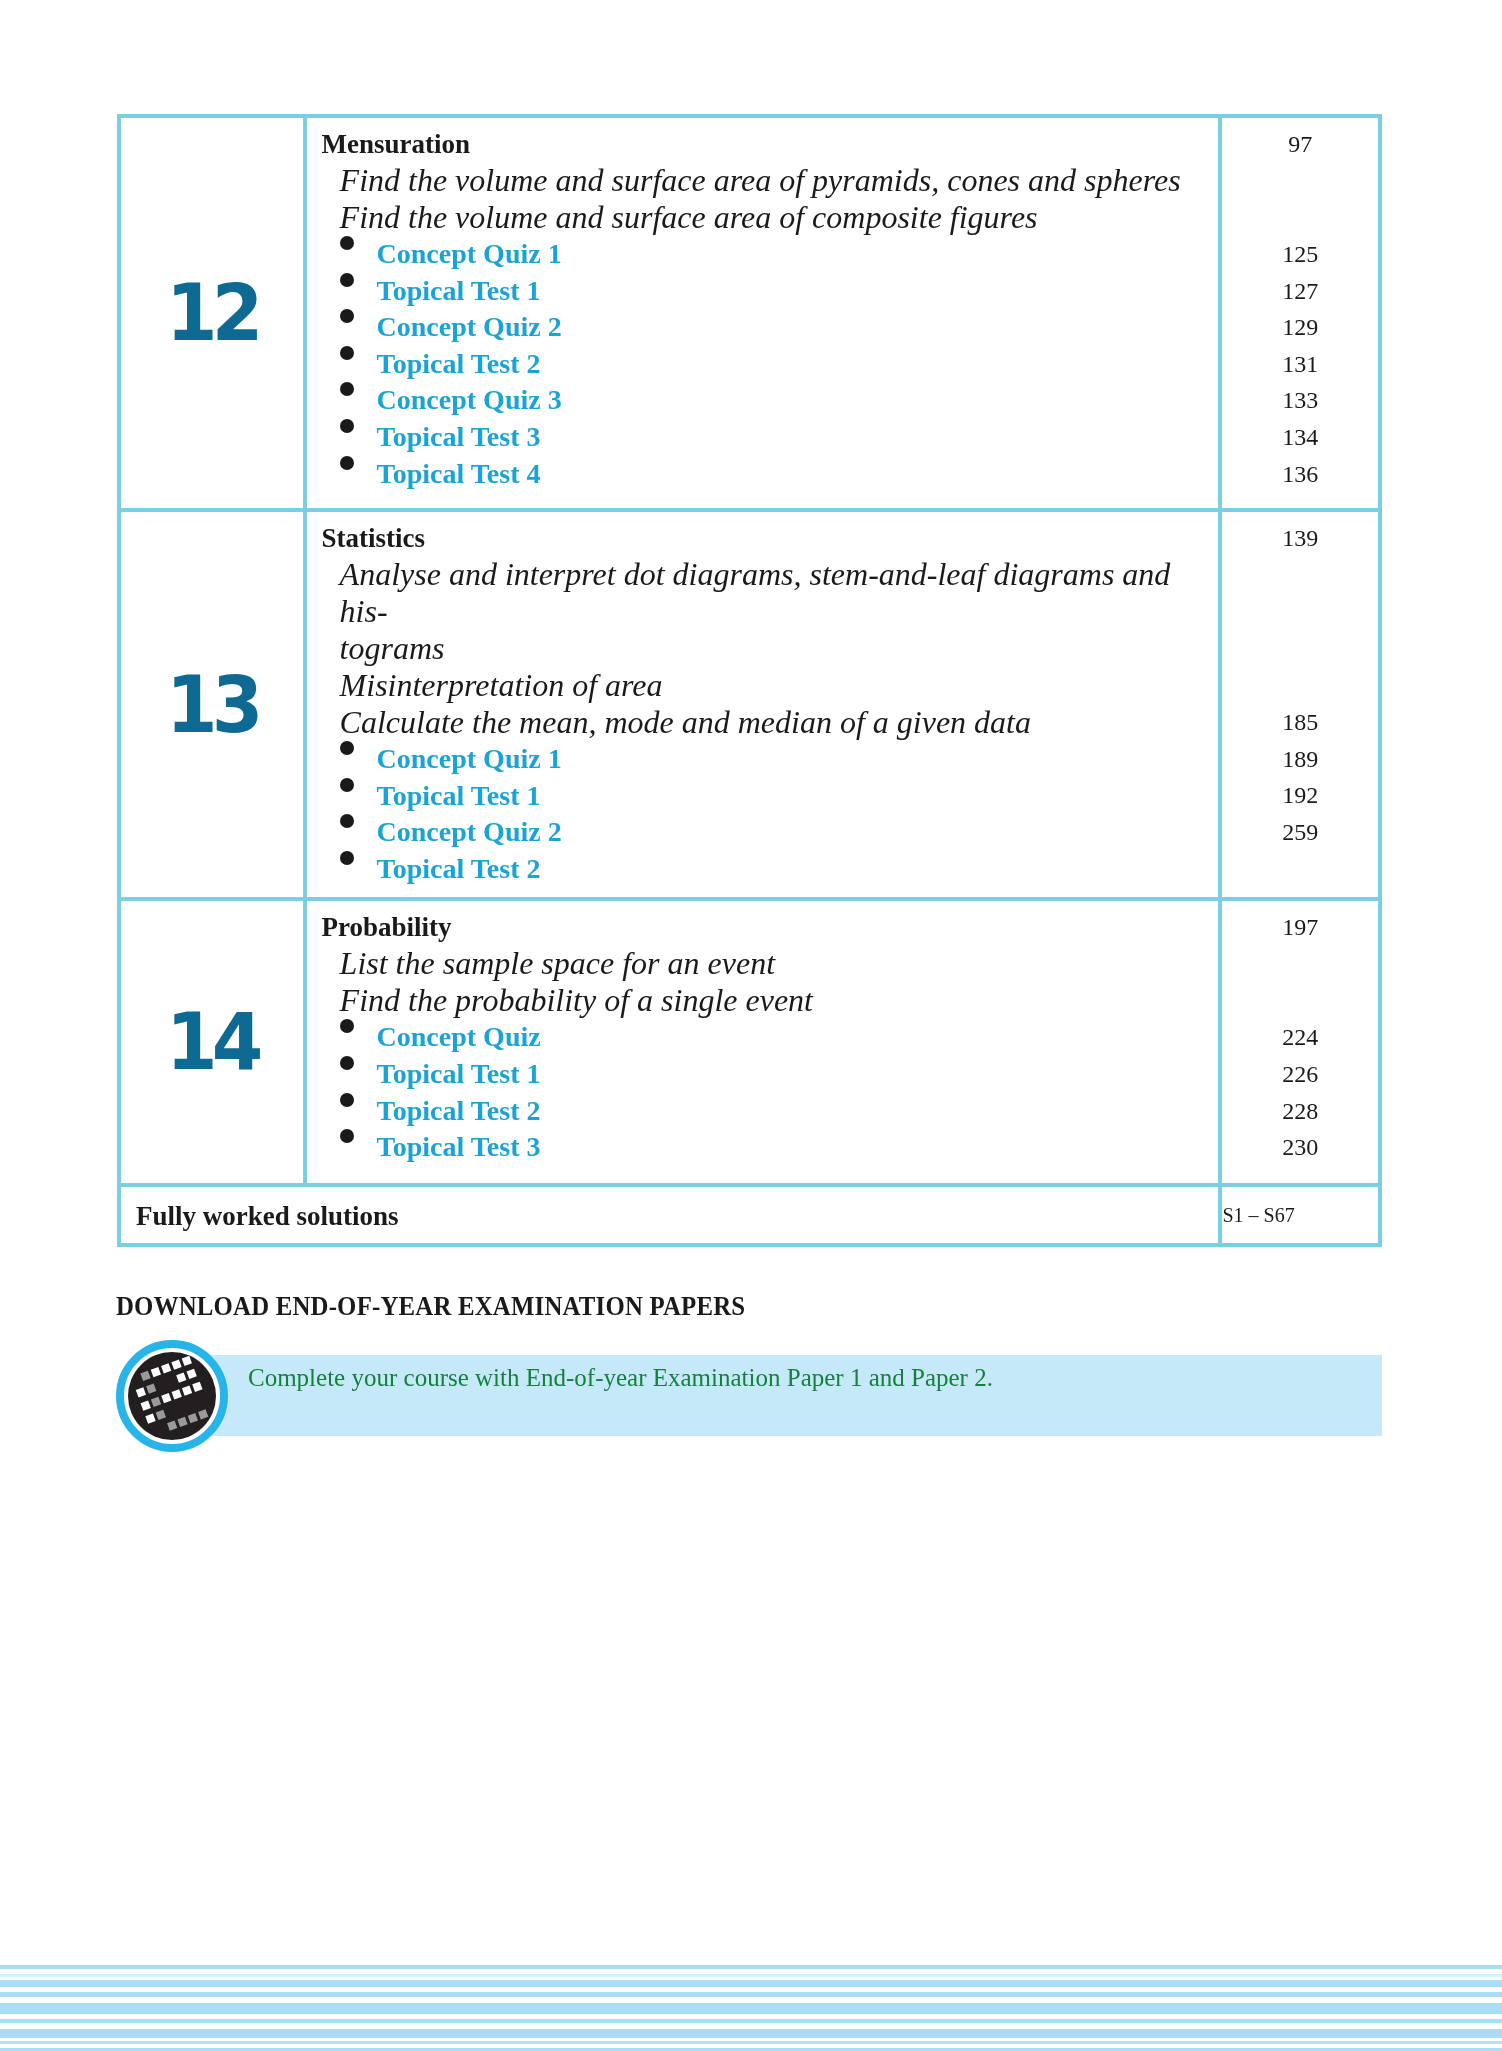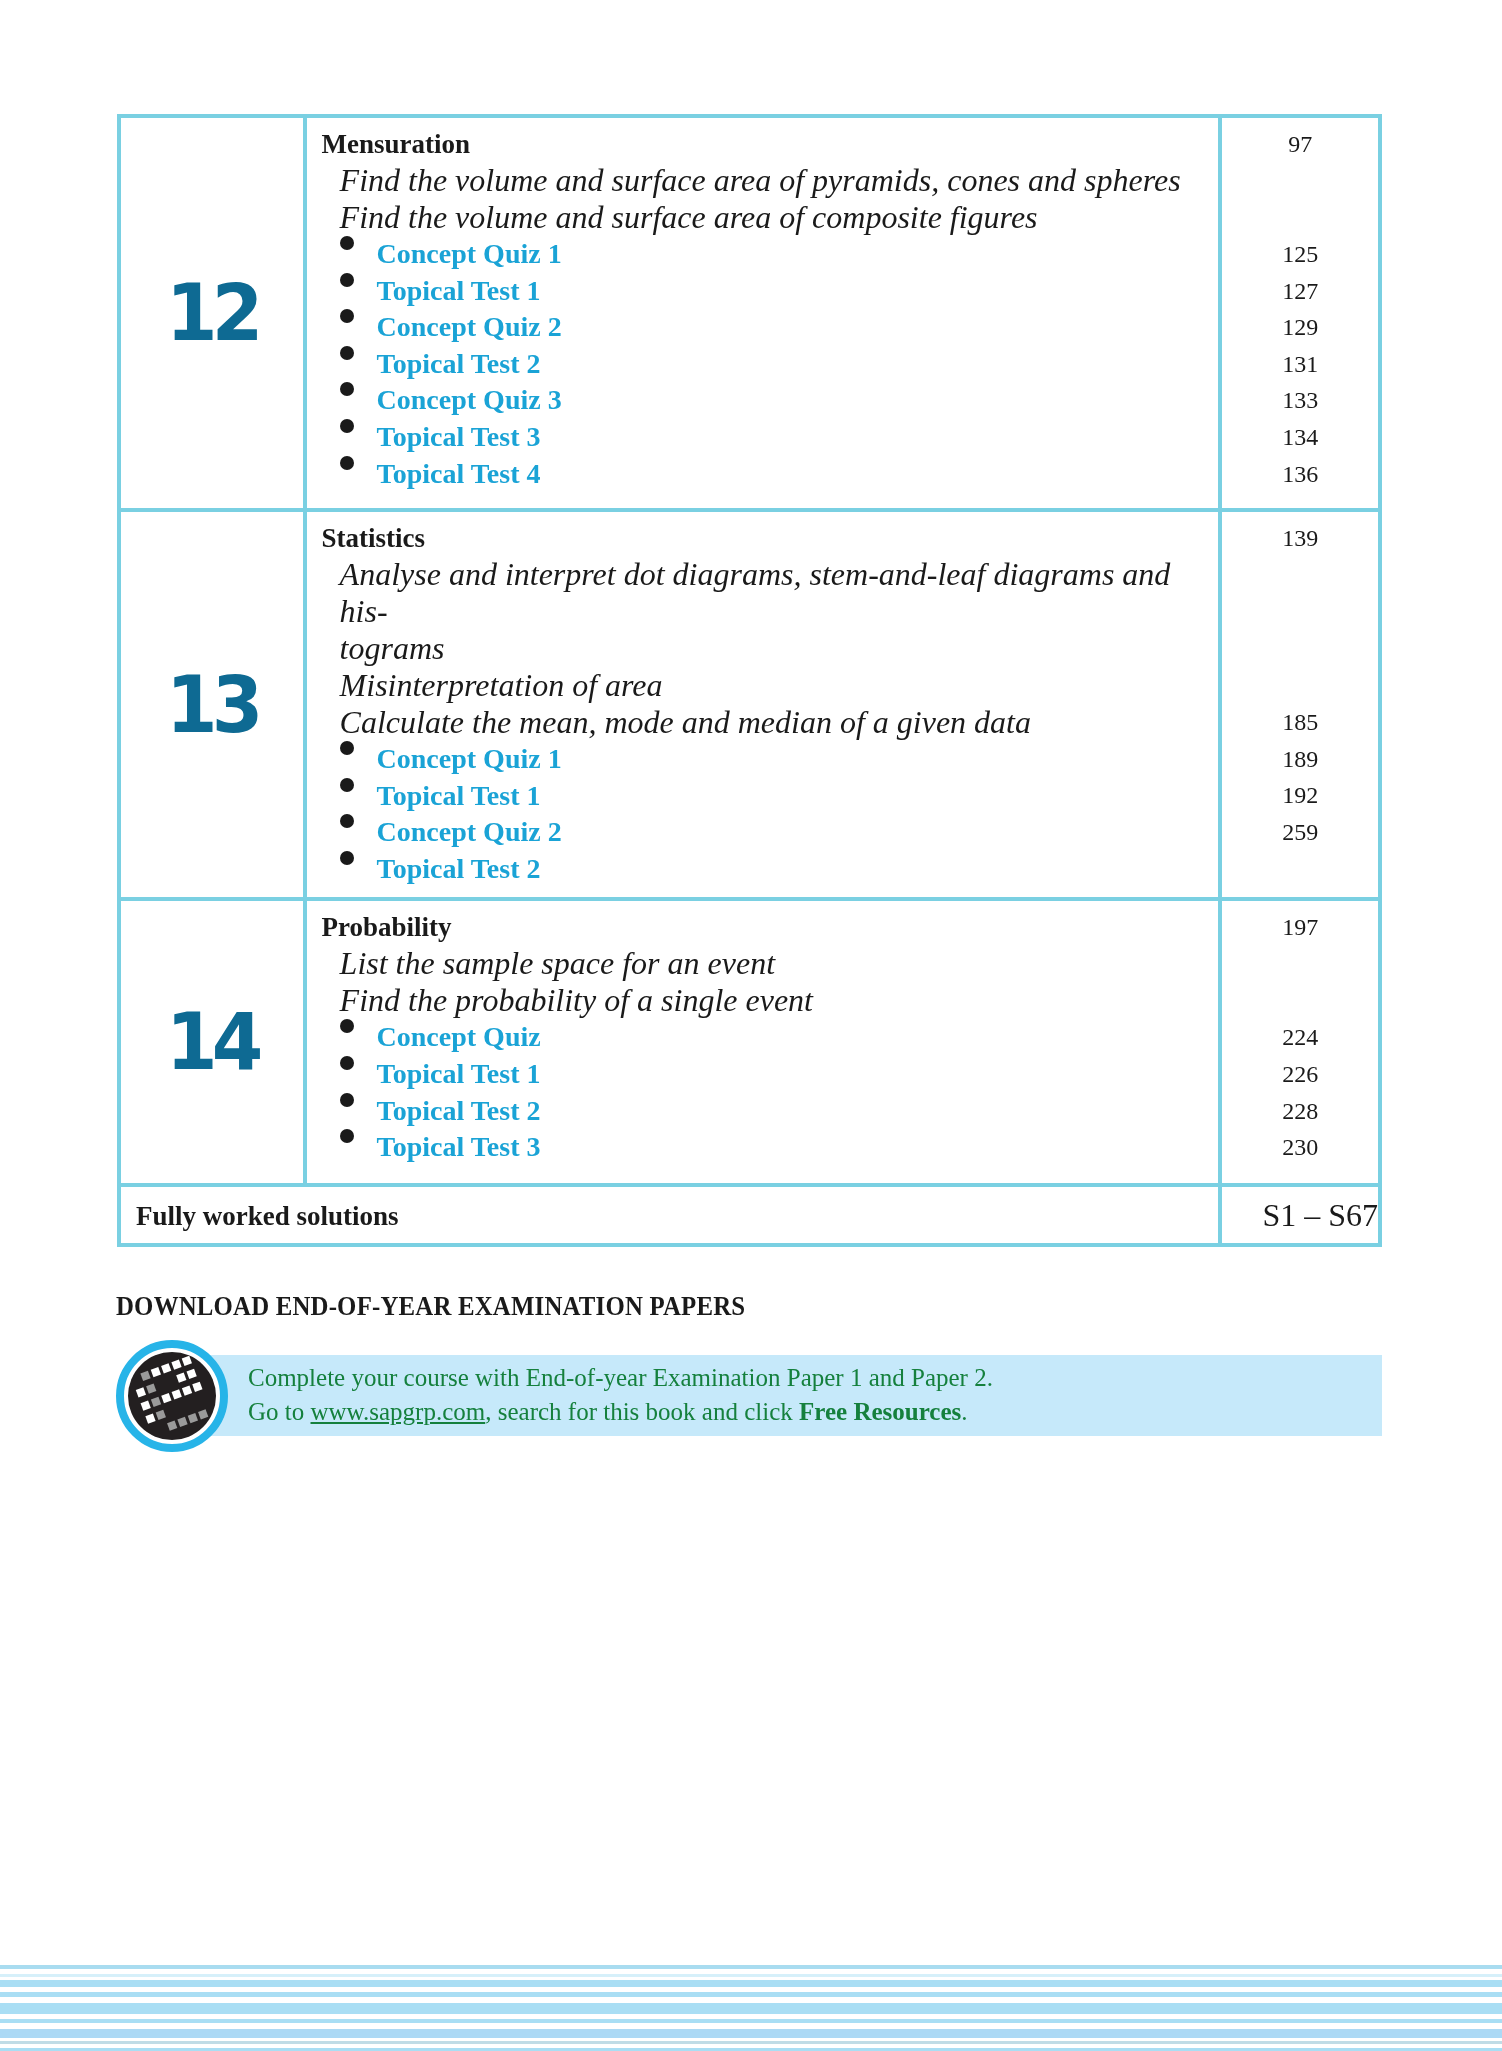--- a/index.html
+++ b/index.html
@@ -84,22 +84,22 @@
     .page-gap { display: block; }
     .page-num { line-height: 36.6px; }
     .solutions-cell {
       font-weight: bold;
       font-size: 27px;
       padding: 12px 15px 10px 15px !important;
       vertical-align: middle !important;
       height: 34px;
     }
     .solutions-page {
-      text-align: right;
-      font-size: 32px;
+      text-align: left;
+      font-size: 20px;
       vertical-align: middle !important;
     }
 
     .download-heading {
       position: absolute;
       left: 116px;
       top: 1291px;
       font-size: 27px;
       font-weight: bold;
       letter-spacing: 0.2px;
@@ -303,21 +303,20 @@
     <rect x="35" y="66" width="8" height="8" fill="#9a9a9a"></rect>
     <rect x="42" y="80" width="8" height="8" fill="#9a9a9a"></rect>
     <rect x="53" y="80" width="8" height="8" fill="#9a9a9a"></rect>
     <rect x="64" y="80" width="8" height="8" fill="#9a9a9a"></rect>
     <rect x="75" y="80" width="8" height="8" fill="#9a9a9a"></rect>
   </g>
 </svg>
 
 <div class="banner-text">
   <div>Complete your course with End-of-year Examination Paper 1 and Paper 2.</div>
-  <div><span>Go to </span><span class="link">www.sapgrp.com</span><span>, search for this book and click </span><span class="bold">Free Resources</span><span>.</span></div>
 </div>
 
 <svg class="stripe-band" viewBox="0 0 1502 86" preserveAspectRatio="none">
   <rect x="0" y="0" width="1502" height="4" fill="#a9dcf0"></rect>
   <rect x="0" y="9" width="1502" height="3" fill="#d6f0fa"></rect>
   <rect x="0" y="15" width="1502" height="7" fill="#a9def4"></rect>
   <rect x="0" y="27" width="1502" height="5" fill="#a9def4"></rect>
   <rect x="0" y="38" width="1502" height="11" fill="#a9def4"></rect>
   <rect x="0" y="54" width="1502" height="4" fill="#a9def4"></rect>
   <rect x="0" y="64" width="1502" height="9" fill="#acd9f5"></rect>

